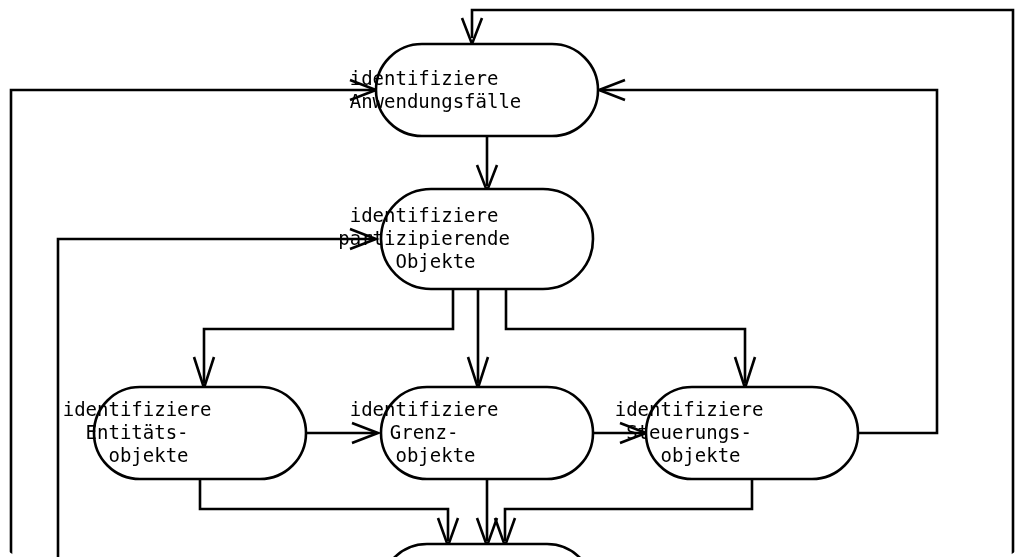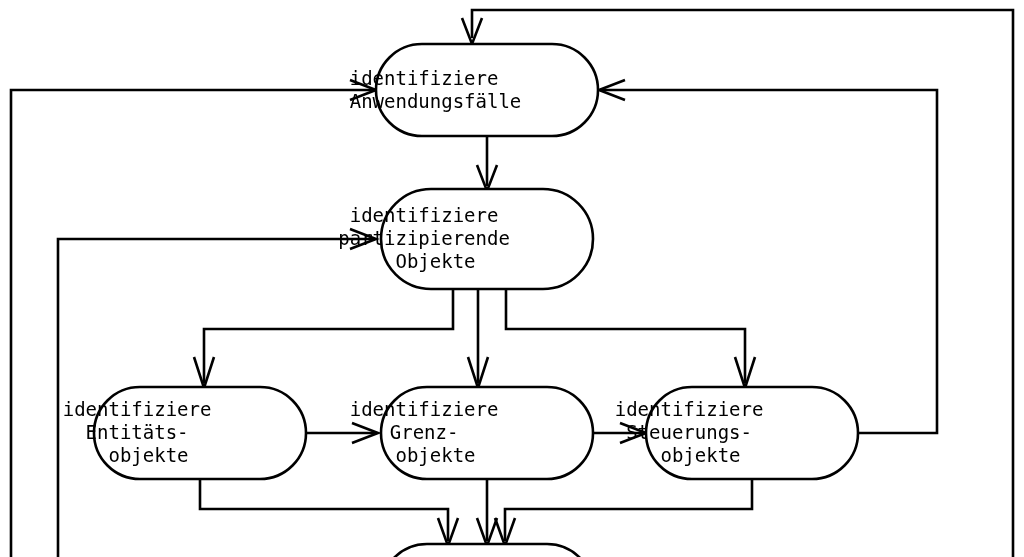--- a/index.html
+++ b/index.html
@@ -10,20 +10,21 @@
   }
   body {
     font-family: "DejaVu Sans Mono", monospace;
   }
   #diagram-root {
     position: relative;
     width: 1024px;
     height: 557px;
     background: #ffffff;
     overflow: hidden;
+    border-radius: 24px;
   }
   #diagram-svg {
     position: absolute;
     left: 0;
     top: 0;
     width: 1024px;
     height: 557px;
     display: block;
   }
   .node-shape {

